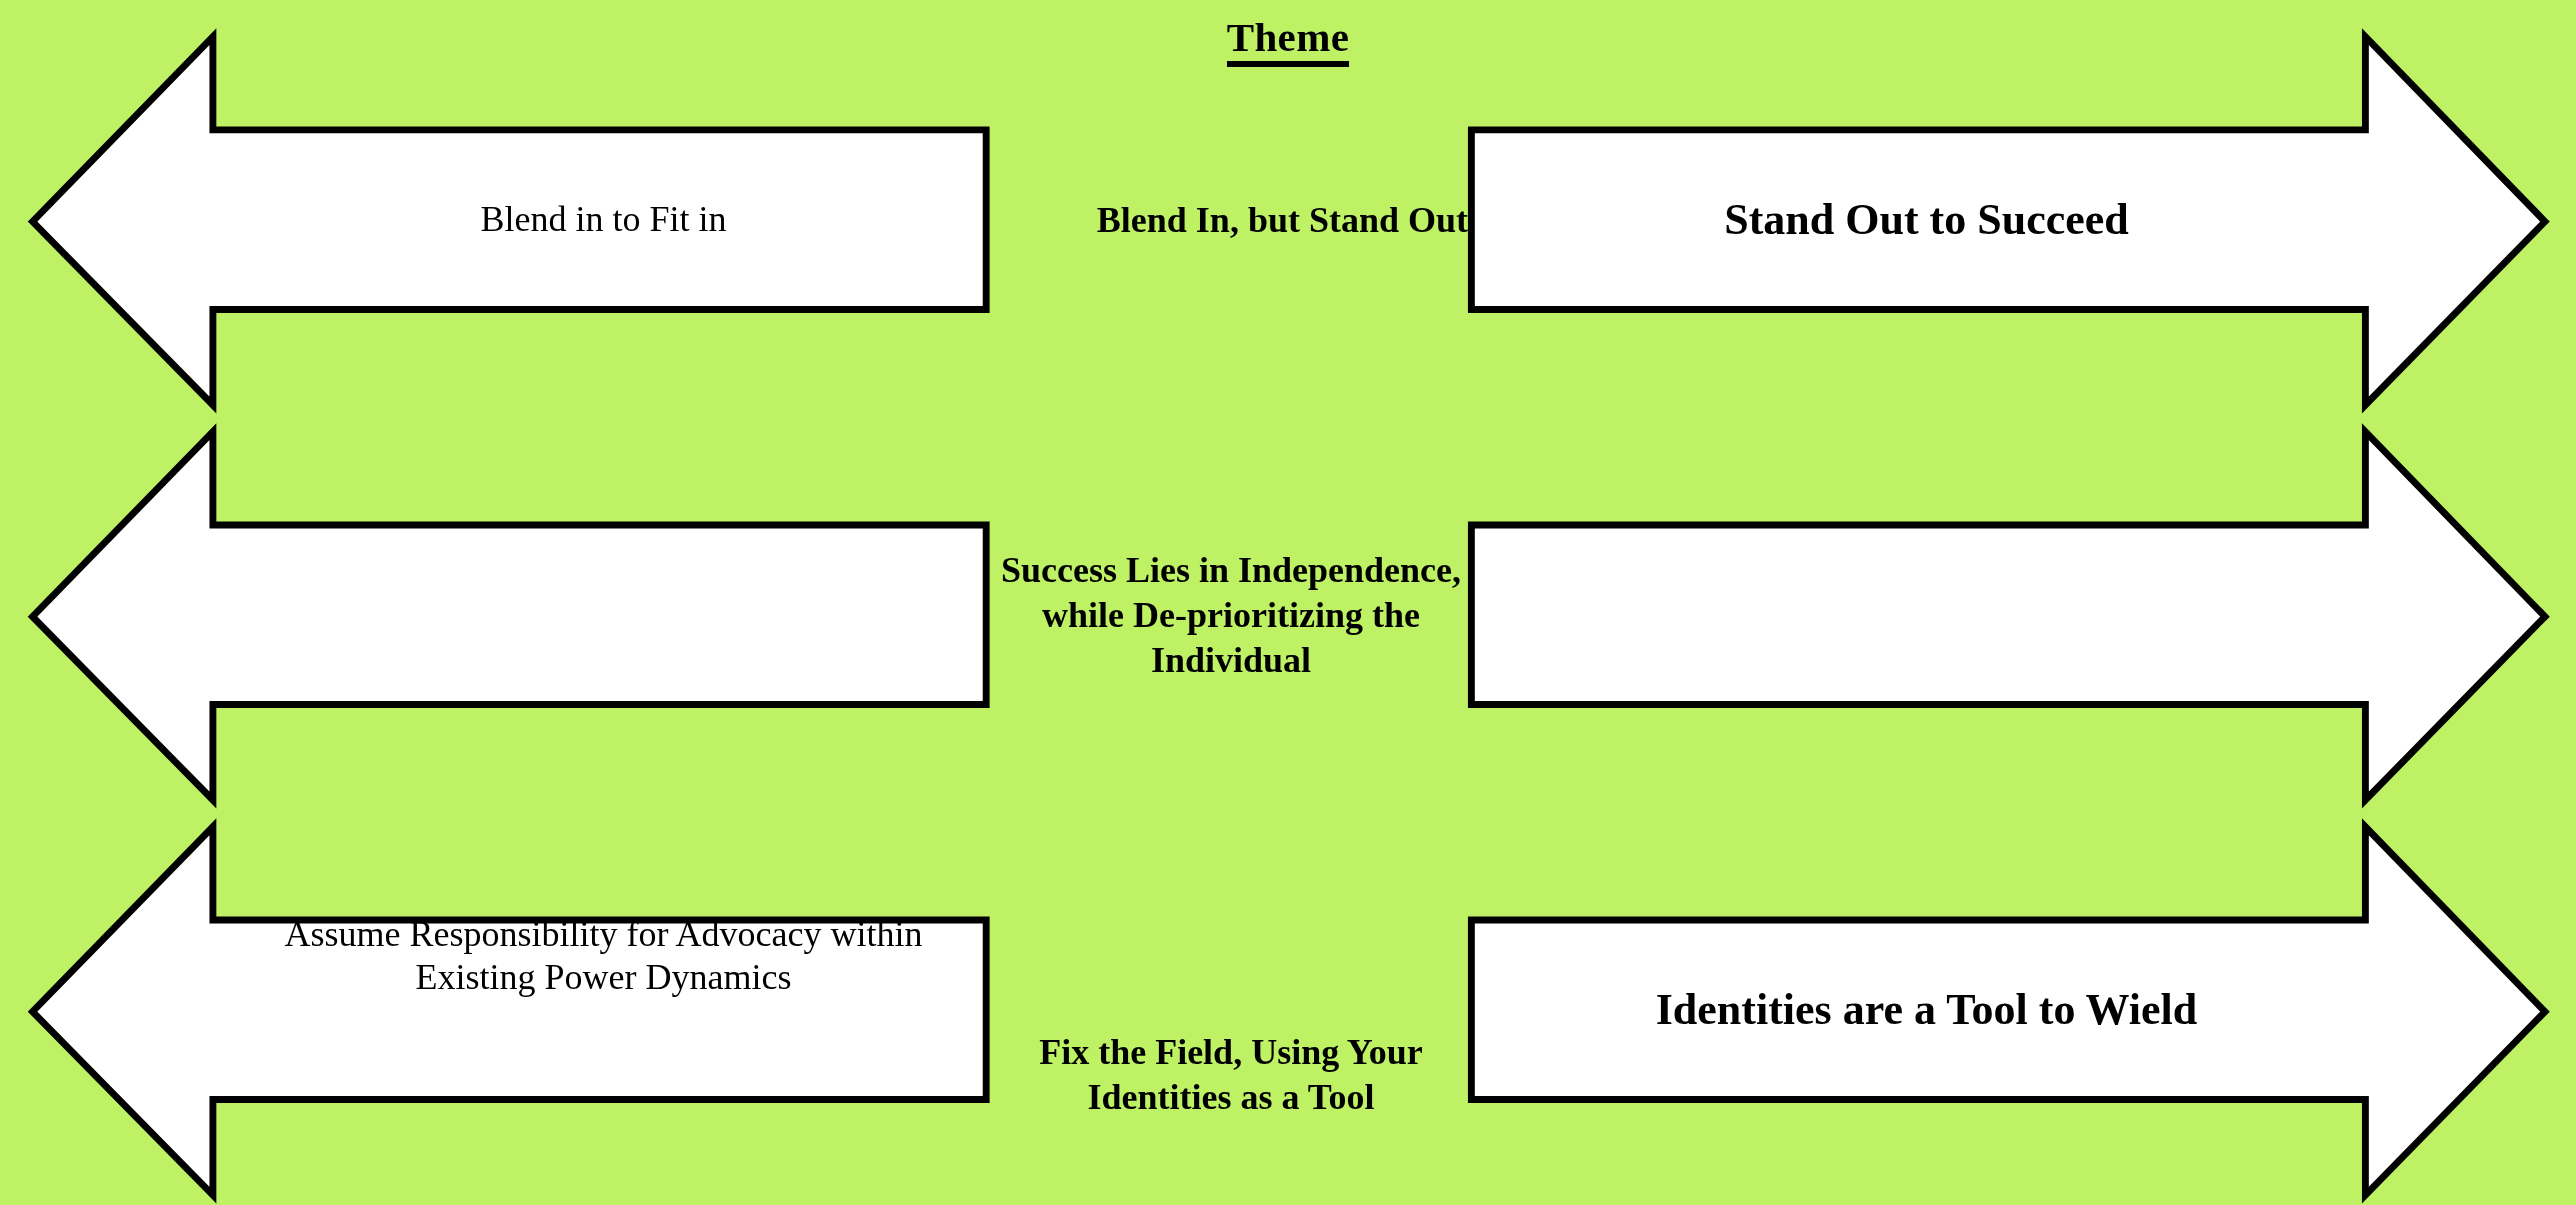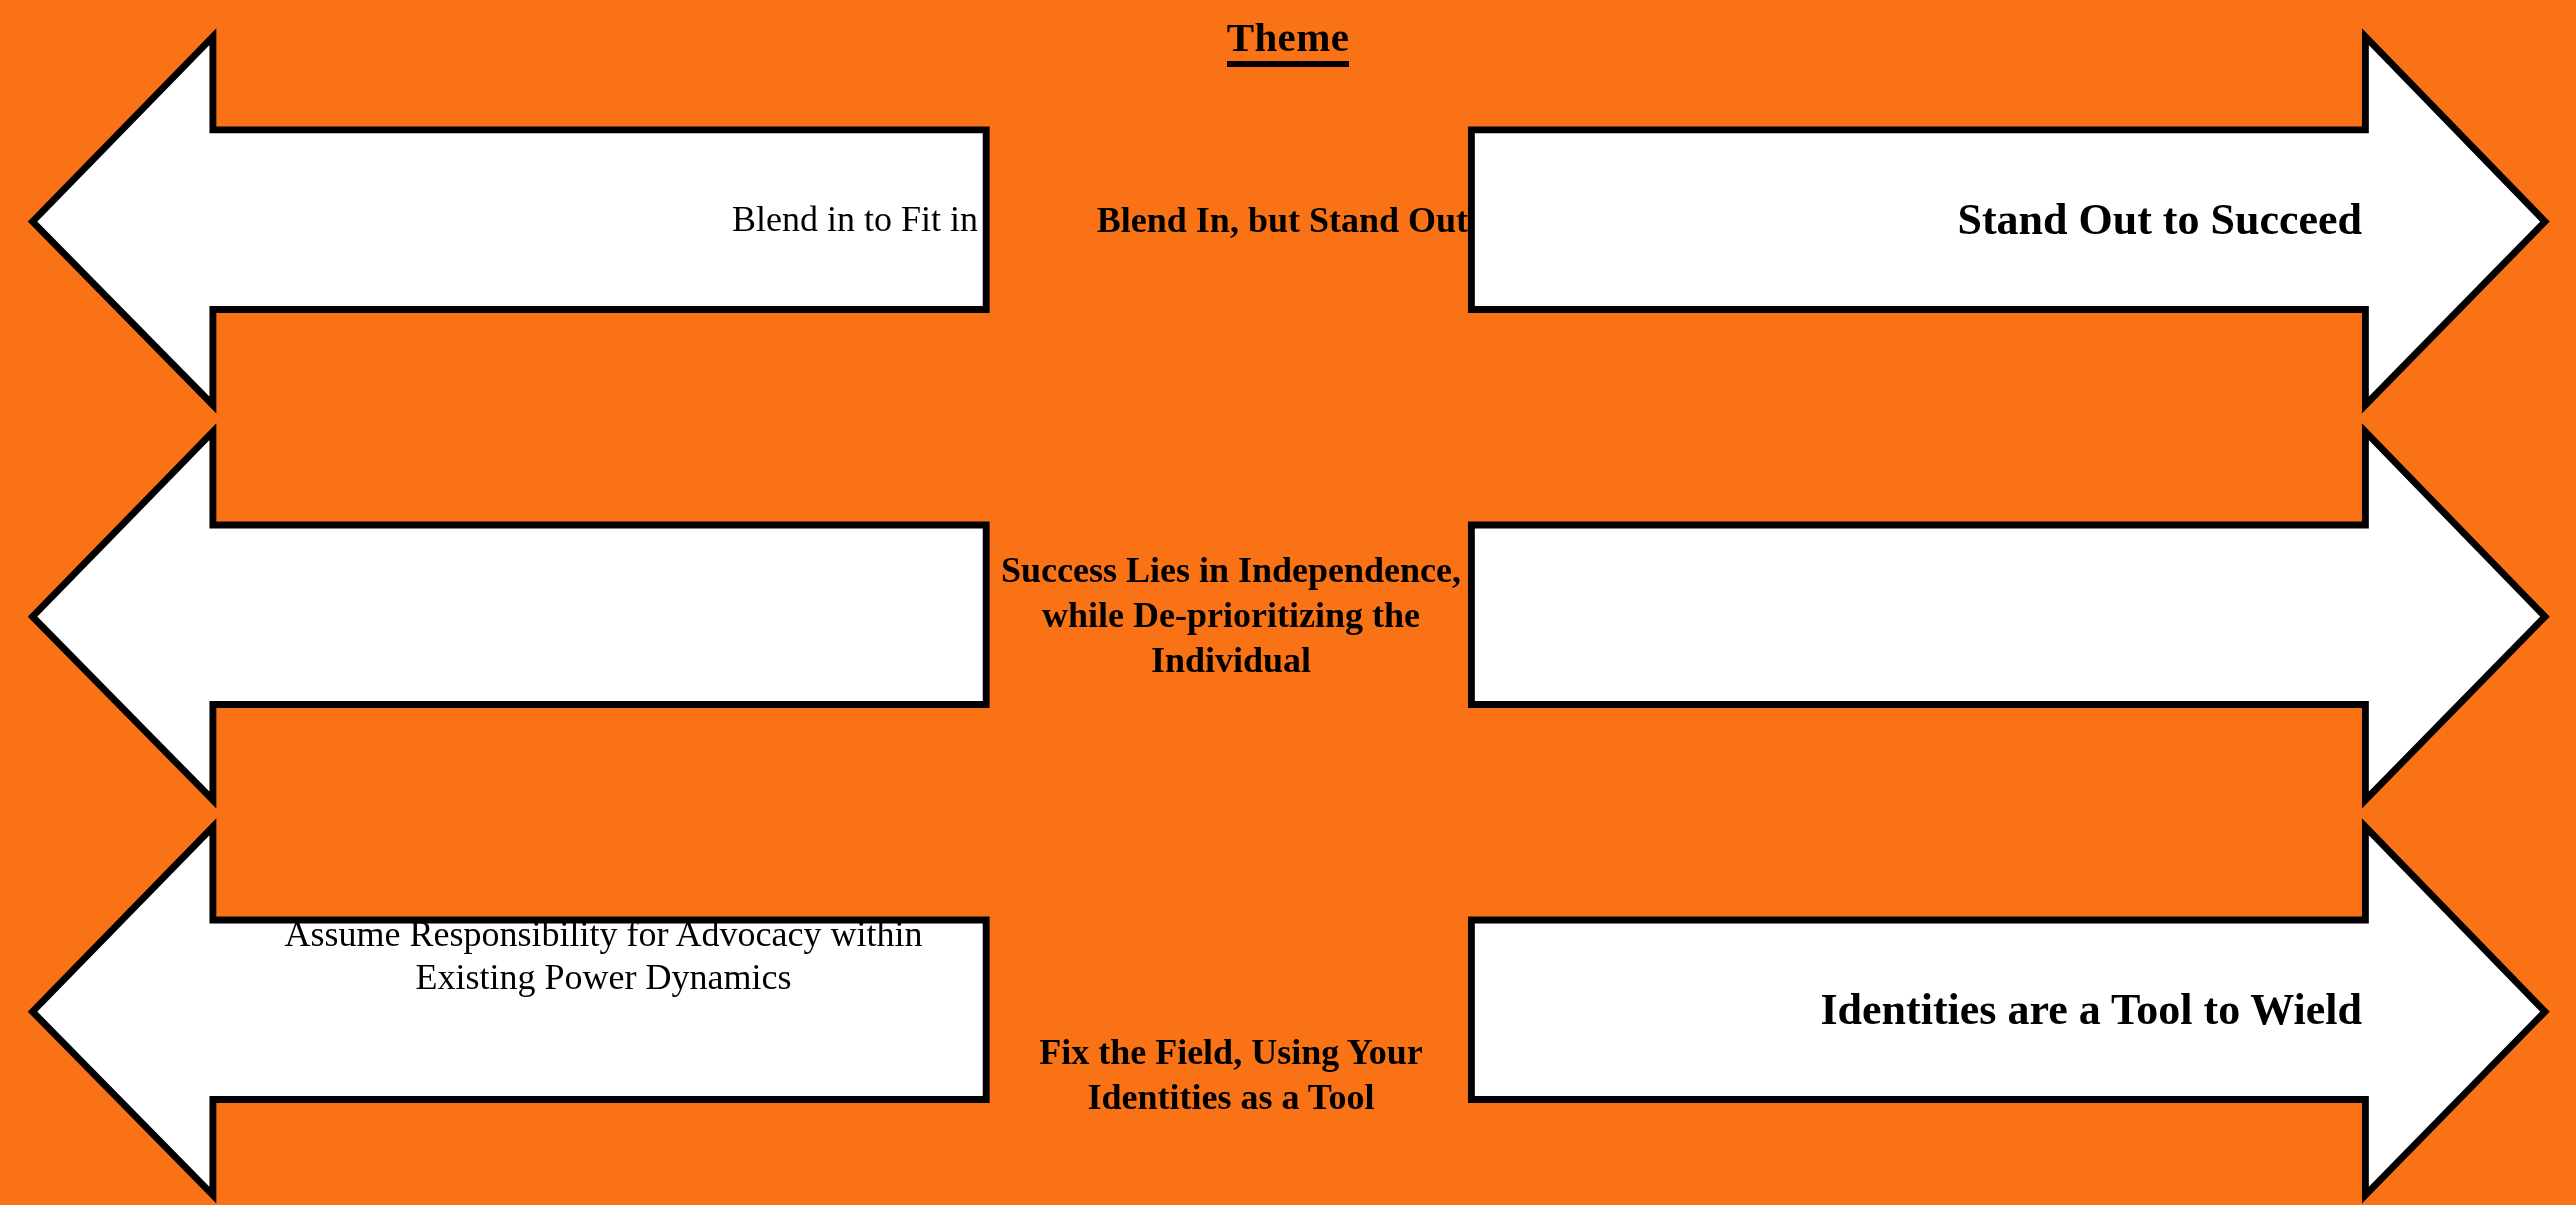--- a/index.html
+++ b/index.html
@@ -11,21 +11,21 @@
     width: 2576px;
     height: 1205px;
     font-family: "Liberation Serif", "DejaVu Serif", serif;
     color: #000000;
     overflow: hidden;
   }
   #diagram {
     position: relative;
     width: 2576px;
     height: 1205px;
-    background: #f97316;
+    background: #bef264;
   }
   #arrow-layer {
     position: absolute;
     left: 0;
     top: 0;
     width: 2576px;
     height: 1205px;
   }
   .arrow-shape {
     fill: #ffffff;
@@ -73,21 +73,21 @@
     font-weight: bold;
     line-height: 1.25;
   }
 
   .vcenter {
     display: flex;
     align-items: center;
     justify-content: center;
     height: 220px;
   }
-  .left-text.vcenter, .right-text.vcenter { height: 180px; justify-content: flex-end; }
+  .left-text.vcenter, .right-text.vcenter { height: 180px; }
 </style>
 </head>
 <body>
 
 <div id="diagram">
 
   <svg id="arrow-layer" viewBox="0 0 3370 1577" xmlns="http://www.w3.org/2000/svg">
 
     <polygon class="arrow-shape" points="42,290 278,48 278,170 1290,170 1290,405 278,405 278,530"></polygon>
     <polygon class="arrow-shape" points="3330,290 3095,48 3095,170 1925,170 1925,405 3095,405 3095,530"></polygon>

